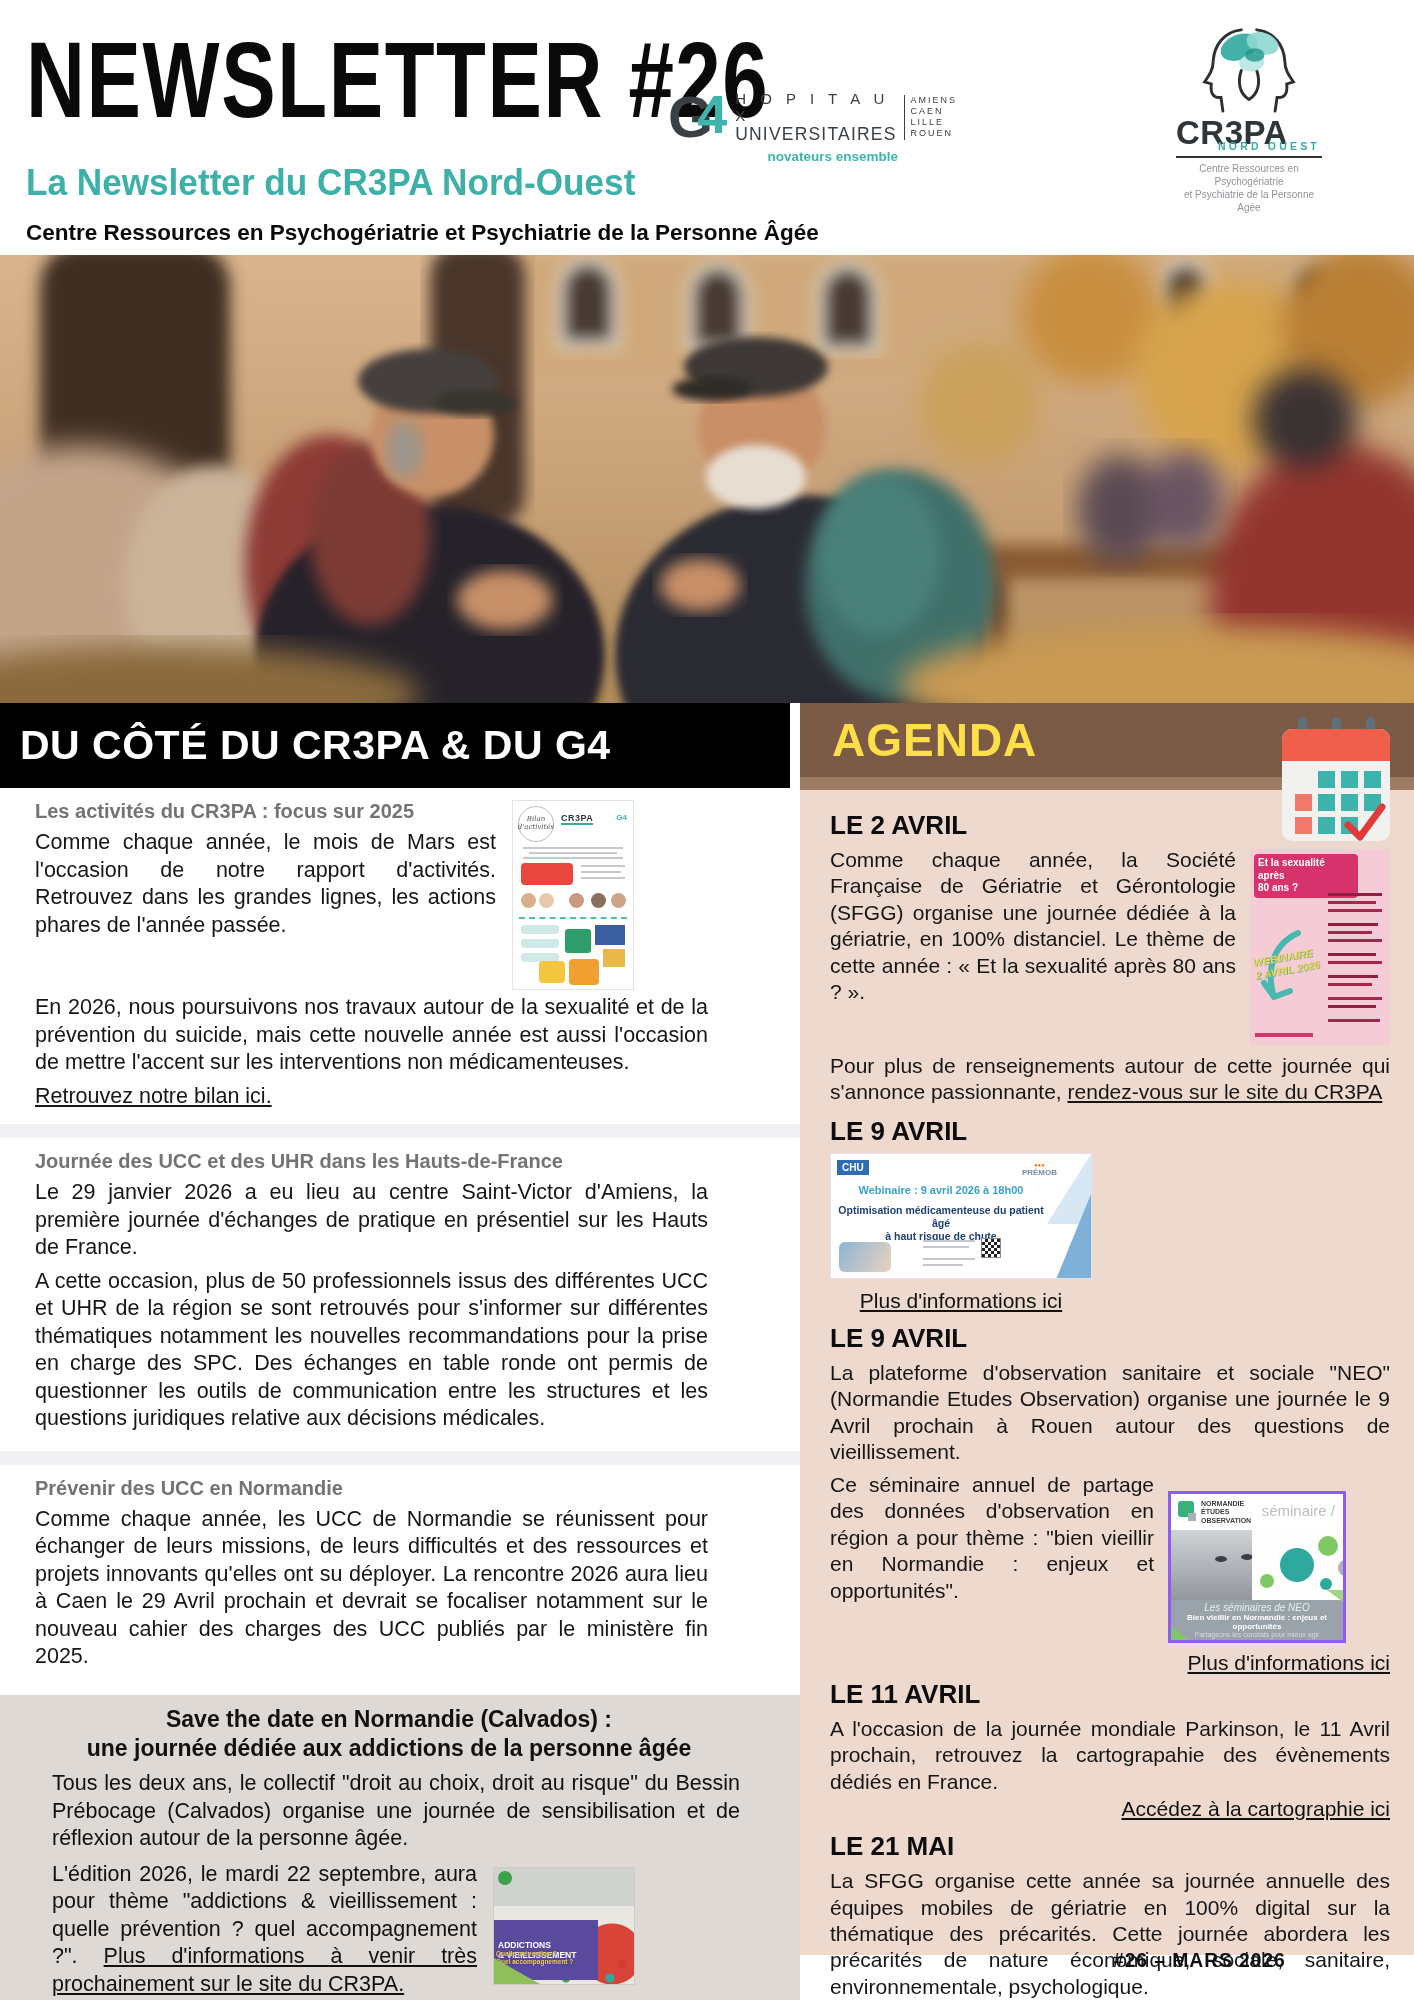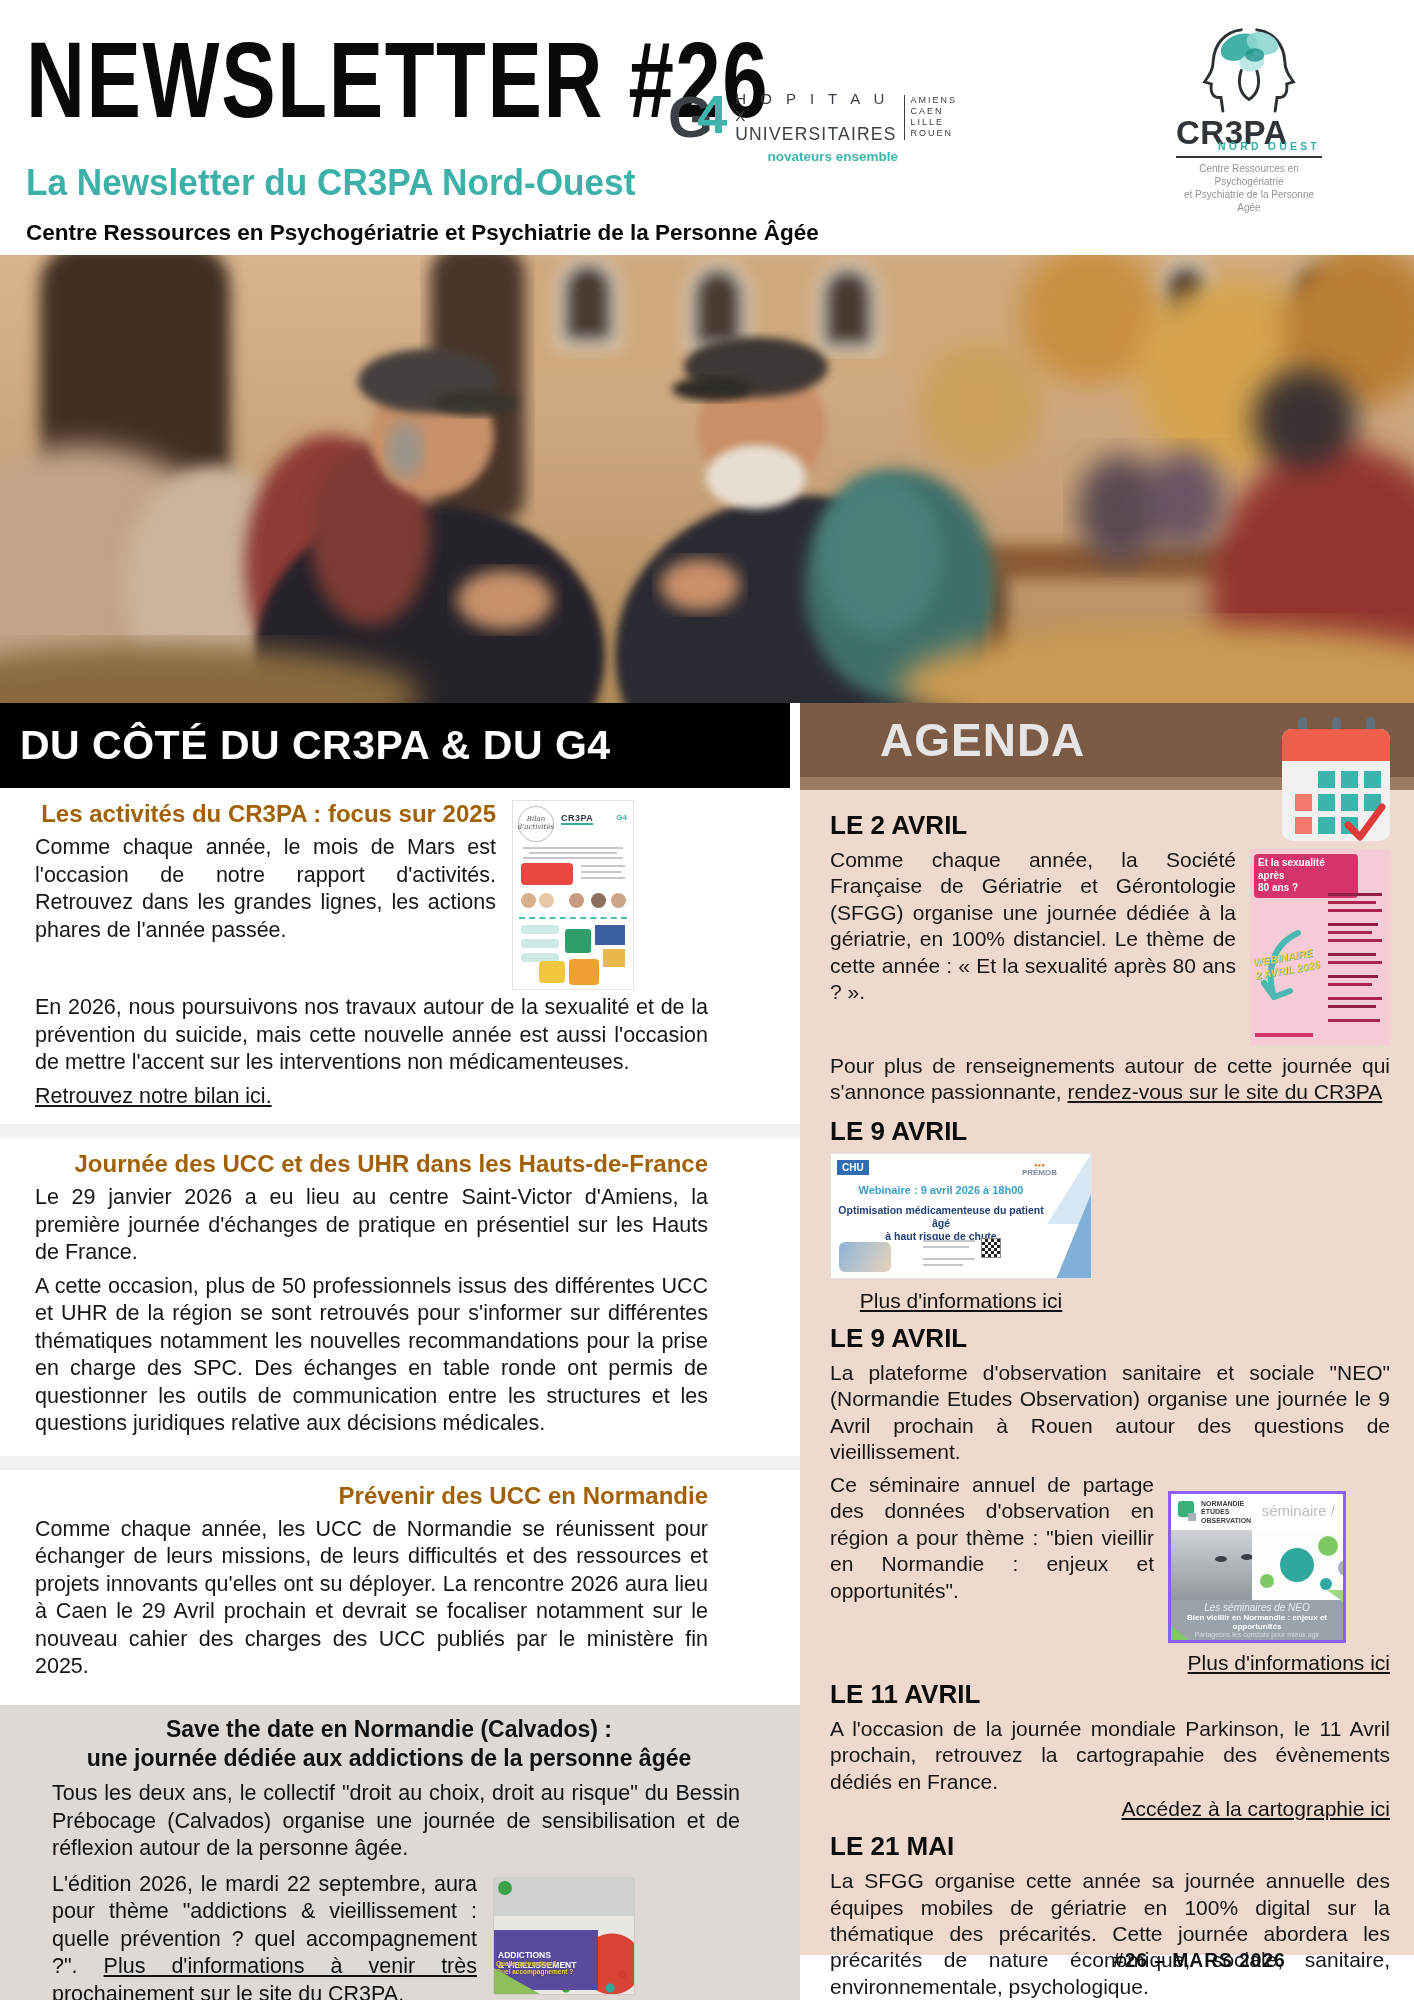--- a/index.html
+++ b/index.html
@@ -31,21 +31,21 @@
   .cr3pa-cap{font-size:10px;color:#8f9499;line-height:1.3;}
 
   
   .photo{position:absolute;left:0;top:255px;width:1414px;height:448px;overflow:hidden;background:#c7a076;}
 
   
   .col-left{position:absolute;left:0;top:703px;width:800px;height:1297px;background:#ffffff;}
   .banner-left{width:790px;height:85px;background:#000000;color:#fff;display:flex;align-items:center;
                padding-left:20px;box-sizing:border-box;font-size:41px;font-weight:800;letter-spacing:.5px;}
   .sec{background:#fff;padding:12px 92px 12px 35px;}
-  .sec-h{font-size:24px;font-weight:800;margin:0 0 6px 0;color:#a16207;text-align:right;}
+  .sec-h{font-size:20px;font-weight:800;margin:0 0 6px 0;color:#737373;}
   .sec p{font-size:21.5px;line-height:1.28;margin:0 0 6px 0;text-align:justify;color:#161616;}
   .gap{height:14px;background:#f1f0f2;}
   .u{text-decoration:underline;}
   .s1-row{overflow:hidden;}
   .bilan{float:right;width:122px;height:190px;margin:0 74px 4px 16px;background:#fff;
          border:1px solid #e3e3e6;box-sizing:border-box;position:relative;font-family:"Liberation Sans",sans-serif;}
   .sec4{background:#ded9d5;padding:10px 60px 18px 38px;margin-top:6px;}
   .sec4-title{font-size:23px;font-weight:800;text-align:center;margin:0;line-height:1.25;}
   .sec4 p{font-size:21.5px;line-height:1.28;margin:8px 0 0 14px;text-align:justify;}
   .addict{float:right;width:142px;height:118px;margin:6px 105px 0 16px;position:relative;overflow:hidden;
@@ -81,22 +81,22 @@
   .bp-ph{position:absolute;top:92px;width:15px;height:15px;border-radius:50%;}
   .bp-dash{position:absolute;left:6px;top:116px;right:6px;border-top:2px dashed #49c0b6;}
   .bp-pill{position:absolute;left:8px;width:38px;height:9px;background:#cfeae6;border-radius:3px;}
   .bp-green{position:absolute;left:52px;top:128px;width:26px;height:24px;background:#2e9e6b;border-radius:3px;}
   .bp-img1{position:absolute;right:8px;top:124px;width:30px;height:20px;background:#3b5fa0;}
   .bp-img2{position:absolute;right:8px;top:148px;width:22px;height:18px;background:#e8b84b;}
   .bp-yel{position:absolute;left:26px;top:160px;width:26px;height:22px;background:#f3c63f;border-radius:4px;}
   .bp-org{position:absolute;left:56px;top:158px;width:30px;height:26px;background:#f0a030;border-radius:4px;}
 
   .col-right{position:absolute;left:800px;top:703px;width:614px;height:1252px;background:#eed9ce;}
-  .banner-right{height:74px;background:#7b5a46;color:#e5e5e5;display:flex;align-items:center;
-                padding-left:80px;font-size:46px;font-weight:800;letter-spacing:1px;}
+  .banner-right{height:74px;background:#7b5a46;color:#fde047;display:flex;align-items:center;
+                padding-left:32px;font-size:46px;font-weight:800;letter-spacing:1px;}
   .banner-strip{height:13px;background:#9e7c64;}
   .agenda-body{padding:10px 24px 0 30px;}
   .a-date{font-size:26px;font-weight:800;margin:10px 0 6px 0;color:#0d0d0d;}
   .agenda-body p{font-size:21px;line-height:1.26;margin:0 0 6px 0;text-align:justify;color:#161616;}
   .clear-r{clear:right;}
   .right-line{text-align:right;font-size:21px;margin:-4px 0 6px 0;}
 
   .calendar{position:absolute;right:22px;top:12px;width:112px;height:130px;}
 
   

